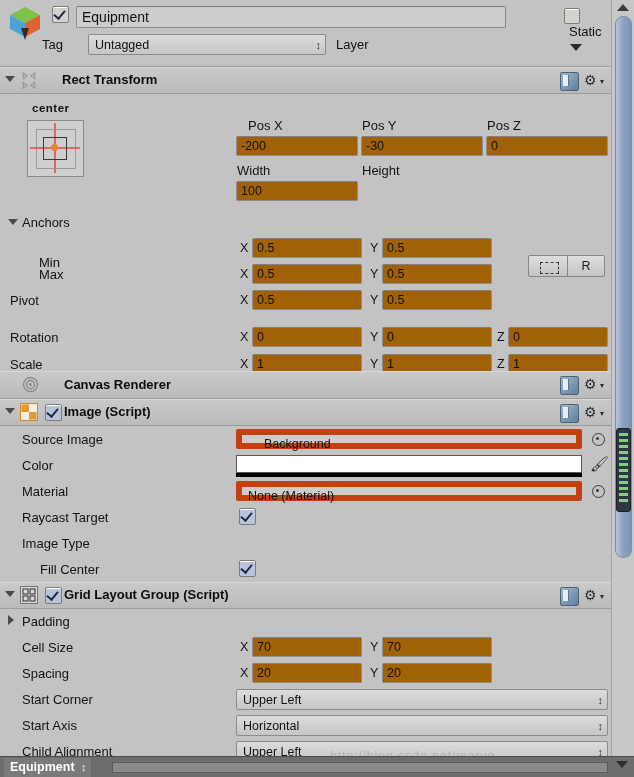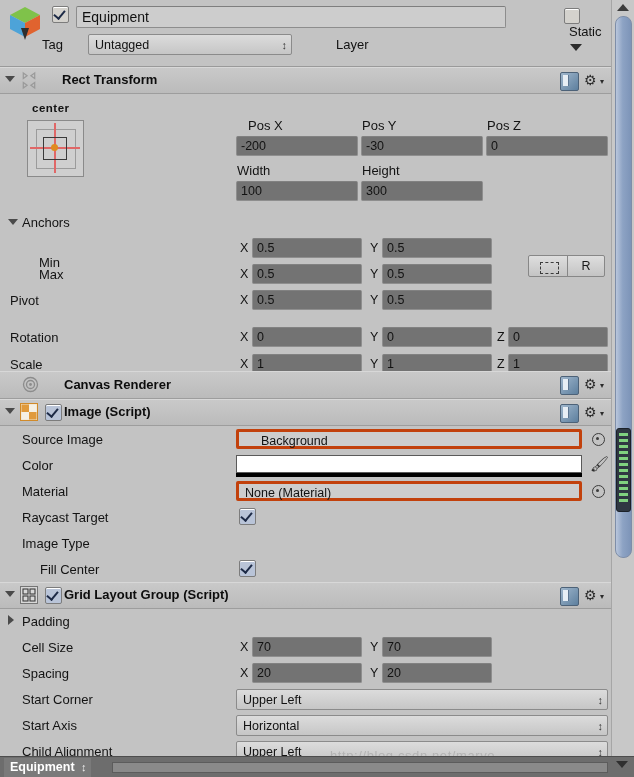--- a/index.html
+++ b/index.html
@@ -47,21 +47,21 @@
   .popup{
     position:absolute;height:21px;background:#cfcfcf;
     border:1px solid #8b8b8b;border-radius:2px;box-sizing:border-box;
     padding:2px 18px 2px 6px;font-size:12.5px;line-height:16px;color:#121212;
     background-image:linear-gradient(#dcdcdc,#c6c6c6);
   }
   .popup:after{
     content:"\2195";position:absolute;right:4px;top:2px;
     font-size:11px;color:#3c3c3c;
   }
-  #tag-popup{left:82px;top:0;width:204px;}
+  #tag-popup{left:82px;top:0;width:238px;}
   #layer-popup{left:380px;top:0;width:220px;}
 
   
   .comp-head{
     position:relative;height:25px;
     background:linear-gradient(#c9c9c9,#bbbbbb);
     border-top:1px solid #d8d8d8;border-bottom:1px solid #9d9d9d;
   }
   .foldout{
     position:absolute;left:5px;top:8px;width:0;height:0;
@@ -89,21 +89,21 @@
   .ico-gear:after{content:"\25BE";position:absolute;right:-5px;bottom:-1px;font-size:8px;}
 
   .ico-box{position:absolute;left:20px;top:3px;width:18px;height:18px;}
   .ico-rt{position:absolute;left:19px;top:3px;width:20px;height:19px;}
   .cb-comp{position:absolute;top:4px;width:15px;height:15px;}
 
   
   .sec{position:relative;background:#c3c3c3;}
   .lbl{position:absolute;top:5px;font-size:13px;color:#131313;}
   .field{
-    position:absolute;height:20px;background:#737373;
+    position:absolute;height:20px;background:#a16207;
     border:1px solid #8e8e8e;border-top-color:#818181;border-radius:2px;
     box-sizing:border-box;padding:1px 4px;font-size:12.5px;line-height:16px;color:#121212;
   }
   .axis{position:absolute;top:5px;font-size:12.5px;color:#131313;}
   .colhdr{position:absolute;top:4px;font-size:13px;color:#131313;}
 
   
   .anchor-widget{position:absolute;left:27px;top:26px;width:55px;height:55px;background:#cfcfcf;border:1px solid #8a8a8a;}
   .aw-outer{position:absolute;left:8px;top:8px;width:38px;height:38px;border:1px solid #9b9b9b;}
   .aw-inner{position:absolute;left:15px;top:16px;width:22px;height:21px;border:1.5px solid #3a3a3a;}
@@ -119,21 +119,21 @@
   .btn{
     position:absolute;height:22px;background:linear-gradient(#dedede,#c4c4c4);
     border:1px solid #878787;box-sizing:border-box;text-align:center;
     font-size:12.5px;line-height:20px;color:#1a1a1a;
   }
   .btn-blueprint{left:528px;top:161px;width:40px;border-radius:2px 0 0 2px;}
   .btn-raw{left:567px;top:161px;width:38px;border-radius:0 2px 2px 0;}
   .dotsq{position:absolute;left:11px;top:6px;width:17px;height:10px;border:1.5px dashed #3b3b3b;}
 
   .obj-field{
-    position:absolute;height:20px;background:#cdcdcd;border:3px solid #c2410c;
+    position:absolute;height:20px;background:#cdcdcd;border:6px solid #c2410c;
     border-radius:2px;box-sizing:border-box;padding:1px 4px 1px 22px;
     font-size:12.5px;line-height:16px;color:#121212;
   }
   .target-dot{
     position:absolute;width:11px;height:11px;border:1.6px solid #3c3c3c;border-radius:50%;
   }
   .target-dot:after{content:"";position:absolute;left:2.5px;top:2.5px;width:3px;height:3px;background:#3c3c3c;border-radius:50%;}
 
   .color-swatch{
     position:absolute;height:18px;background:#ffffff;border:1px solid #5a5a5a;box-sizing:border-box;
@@ -234,21 +234,20 @@
     <span class="colhdr" style="left:248px;top:24px;">Pos X</span>
     <span class="colhdr" style="left:362px;top:24px;">Pos Y</span>
     <span class="colhdr" style="left:487px;top:24px;">Pos Z</span>
     <div class="field" style="left:236px;top:42px;width:122px;">-200</div>
     <div class="field" style="left:361px;top:42px;width:122px;">-30</div>
     <div class="field" style="left:486px;top:42px;width:122px;">0</div>
 
     <span class="colhdr" style="left:237px;top:69px;">Width</span>
     <span class="colhdr" style="left:362px;top:69px;">Height</span>
     <div class="field" style="left:236px;top:87px;width:122px;">100</div>
-    <div class="field" style="left:361px;top:87px;width:122px;">300</div>
 
     <div class="btn btn-blueprint">
       <span class="dotsq"></span>
     </div>
     <div class="btn btn-raw">R</div>
 
     <span class="foldout" style="left:8px;top:125px;"></span>
     <span class="lbl" style="left:22px;top:121px;">Anchors</span>
 
     <span class="lbl" style="left:39px;top:161px;">Min</span>

